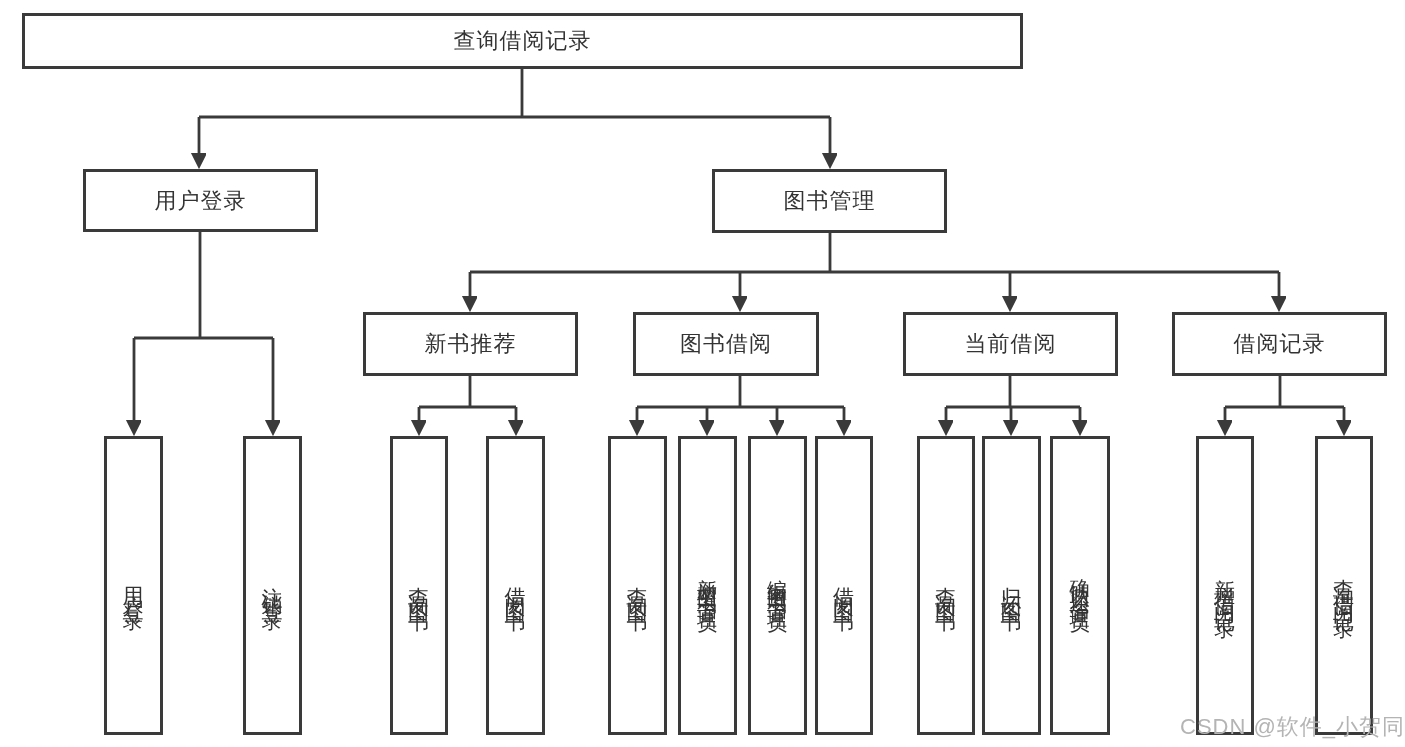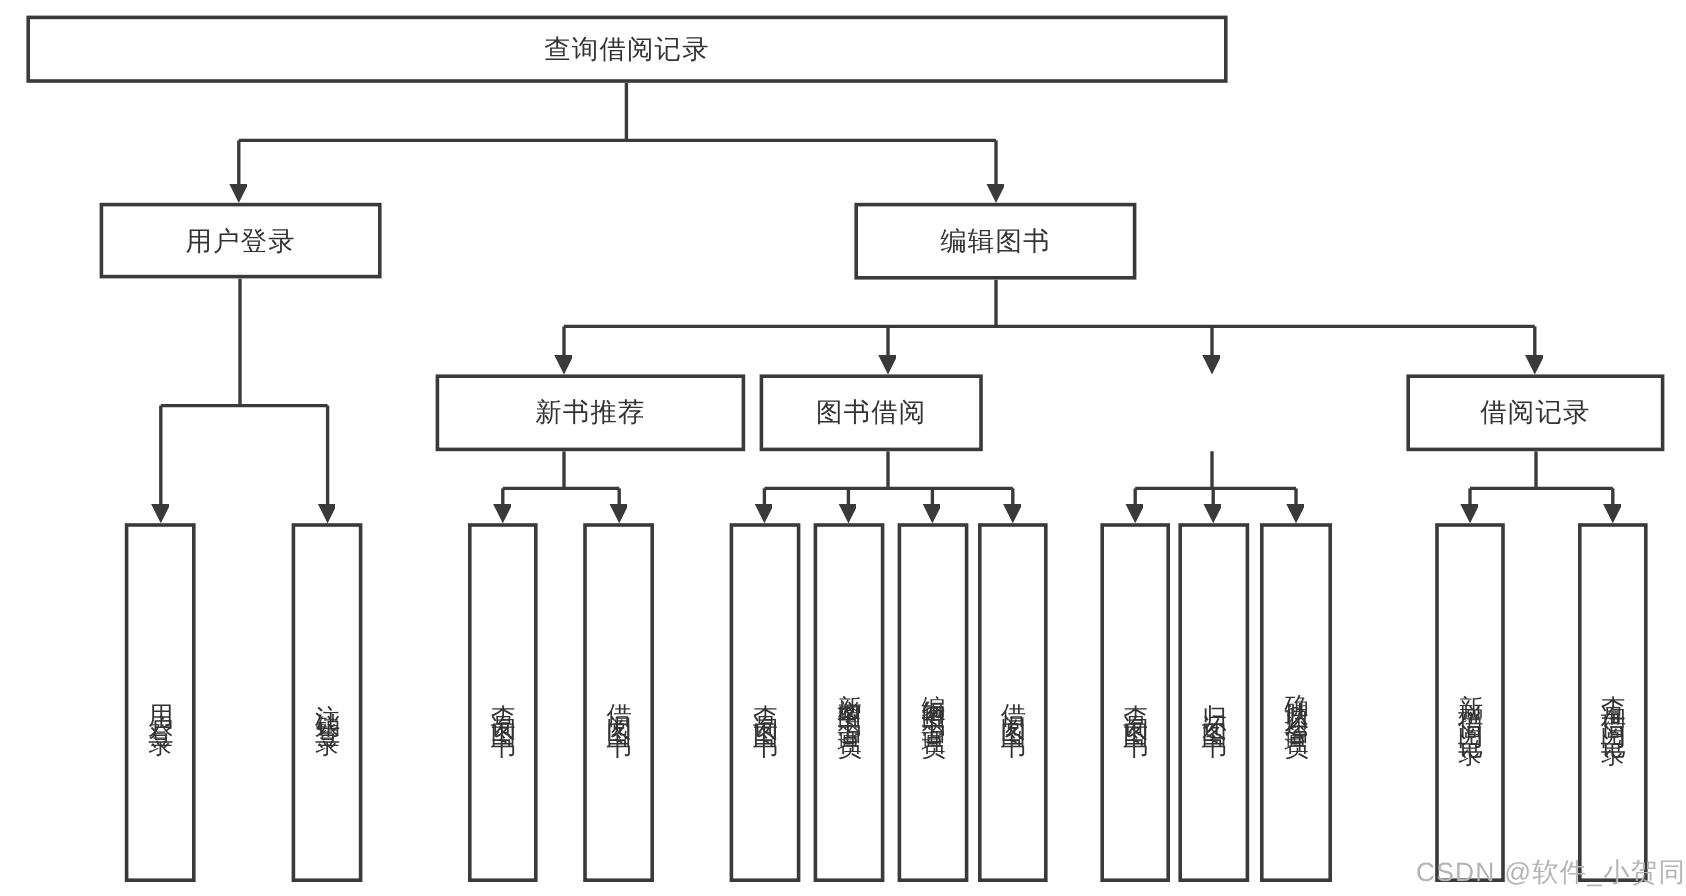--- a/index.html
+++ b/index.html
@@ -105,28 +105,31 @@
   </svg>
 
   <div class="hbox" style="left:22px;top:13px;width:1001px;height:56px;">
     <span>查询借阅记录</span>
   </div>
 
   <div class="hbox" style="left:83px;top:169px;width:235px;height:63px;">
     <span>用户登录</span>
   </div>
   <div class="hbox" style="left:712px;top:169px;width:235px;height:64px;">
-    <span>编辑图书</span>
+    <span>图书管理</span>
   </div>
 
-  <div class="hbox" style="left:363px;top:312px;width:258px;height:64px;">
+  <div class="hbox" style="left:363px;top:312px;width:215px;height:64px;">
     <span>新书推荐</span>
   </div>
   <div class="hbox" style="left:633px;top:312px;width:186px;height:64px;">
     <span>图书借阅</span>
+  </div>
+  <div class="hbox" style="left:903px;top:312px;width:215px;height:64px;">
+    <span>当前借阅</span>
   </div>
   <div class="hbox" style="left:1172px;top:312px;width:215px;height:64px;">
     <span>借阅记录</span>
   </div>
 
   <div class="vbox" style="left:104px;">
     <span class="vtext">用户登录</span>
   </div>
   <div class="vbox" style="left:243px;">
     <span class="vtext">注销登录</span>

